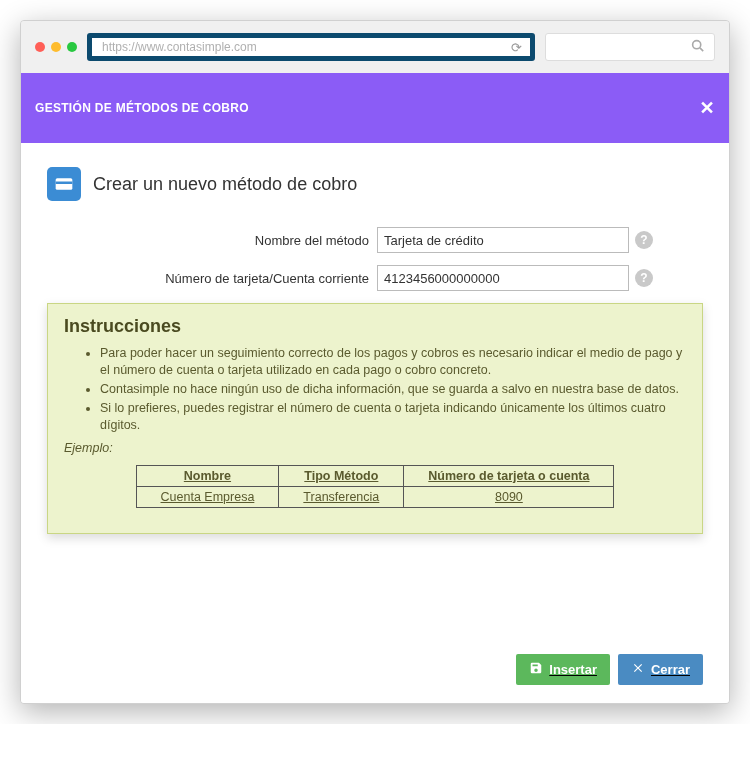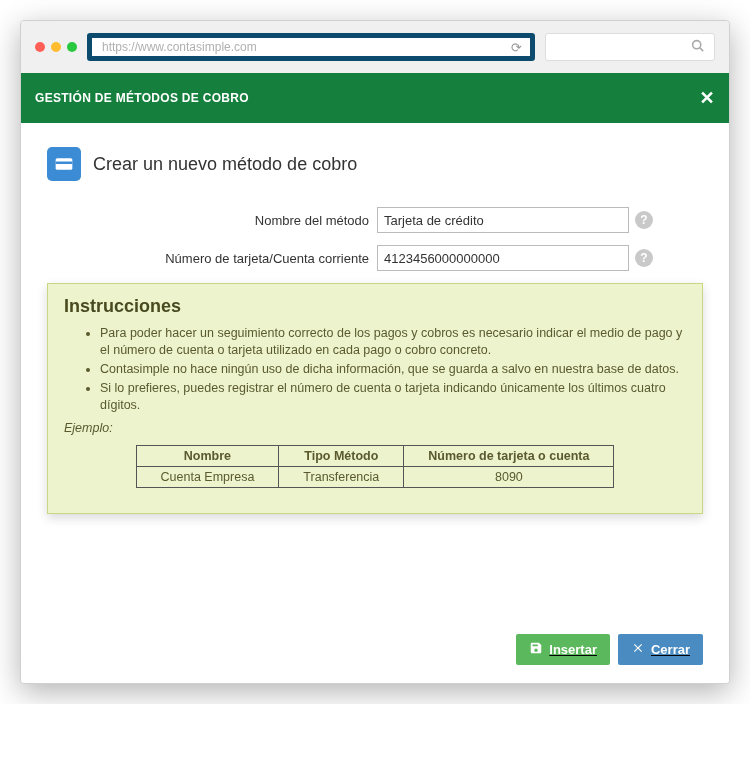--- a/index.html
+++ b/index.html
@@ -45,23 +45,23 @@
       border: 1px solid #ddd;
       border-radius: 3px;
       height: 28px;
       display: flex;
       align-items: center;
       justify-content: flex-end;
       padding: 0 10px;
       color: #aaa;
     }
     .modal-header {
-      background: #15803d;
+      background: #8b5cf6;
       color: #fff;
-      padding: 14px 14px;
+      padding: 24px 14px;
       display: flex;
       justify-content: space-between;
       align-items: center;
       font-size: 12px;
       font-weight: 700;
       letter-spacing: 0.3px;
     }
     .modal-header .close { font-size: 18px; font-weight: 700; cursor: pointer; }
     .content { background: #fff; padding: 24px 26px 20px 26px; min-height: 560px; position: relative; }
     .page-title { display: flex; align-items: center; gap: 12px; margin-bottom: 26px; }
@@ -89,21 +89,21 @@
       border: 1px solid #c9d684;
       padding: 12px 16px 16px 16px;
       font-size: 12.5px;
       color: #5a5a2e;
       box-shadow: 0 4px 10px rgba(0,0,0,0.15);
     }
     .instructions h4 { font-size: 18px; font-weight: 700; margin-bottom: 8px; color: #4a4a20; }
     .instructions ul { margin-left: 36px; margin-bottom: 8px; }
     .instructions ul li { margin-bottom: 2px; line-height: 1.35; }
     .ejemplo-label { font-style: italic; margin: 6px 0 10px 0; }
-    .ex-table { margin: 9px auto; border-collapse: collapse; }
+    .ex-table { margin: 9px auto; border-collapse: collapse; text-decoration: underline; }
     .ex-table th, .ex-table td {
       border: 1px solid #555; padding: 3px 24px; font-size: 12.5px; text-align: center;
     }
     .ex-table th { font-weight: 700; }
     .footer-buttons {
       position: absolute; bottom: 18px; right: 26px; display: flex; gap: 8px; text-decoration: underline;
     }
     .btn {
       display: inline-flex; align-items: center; gap: 6px;
       padding: 7px 13px; color: #fff; font-size: 13px; font-weight: 600;

